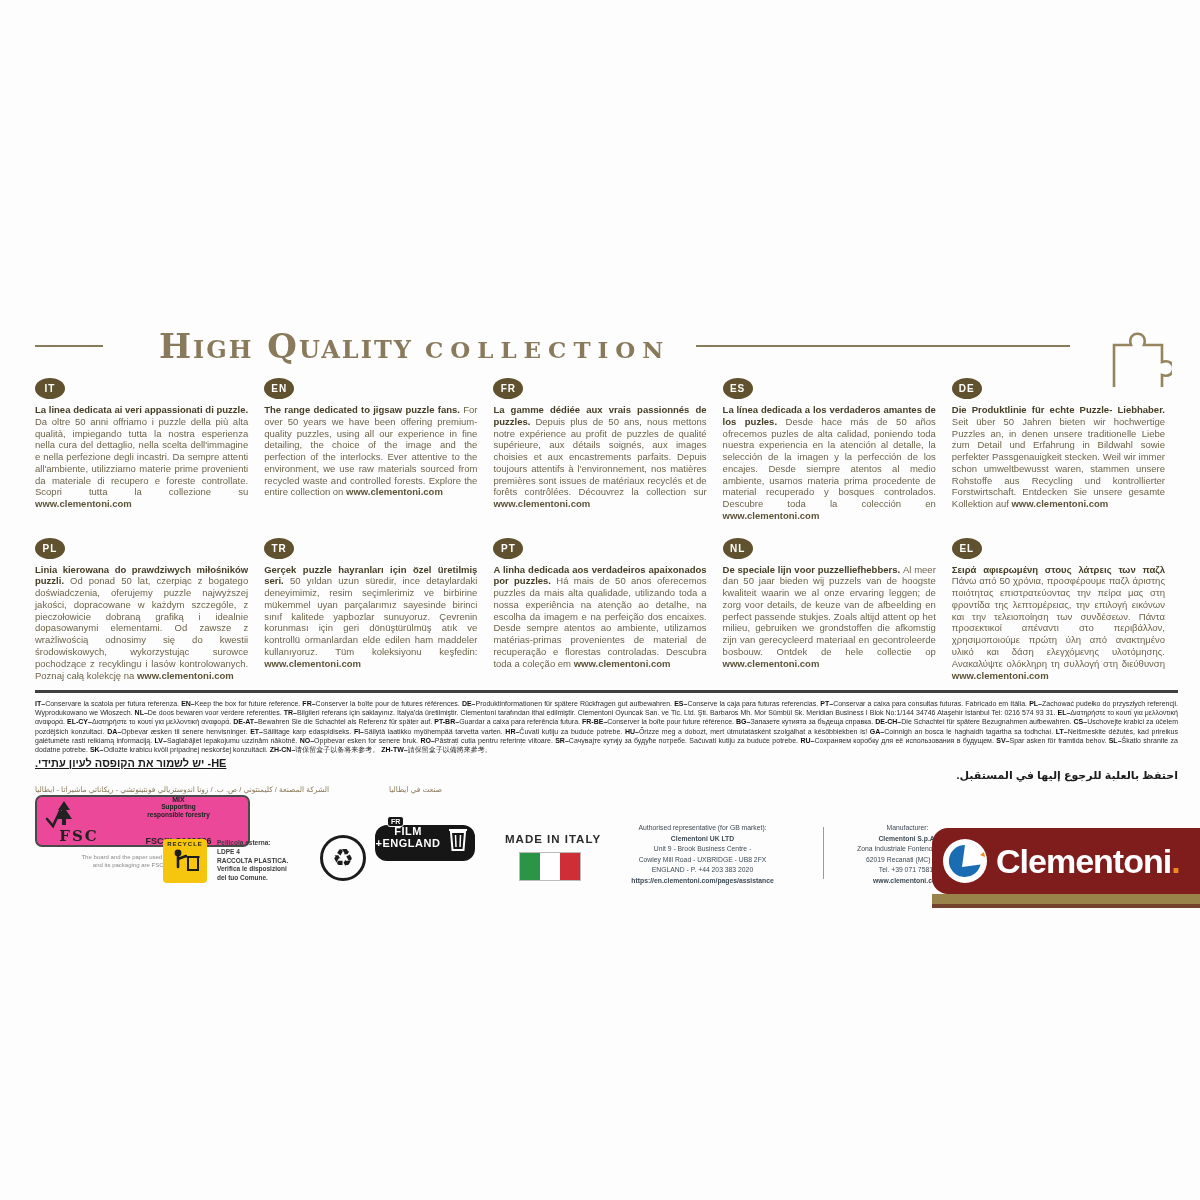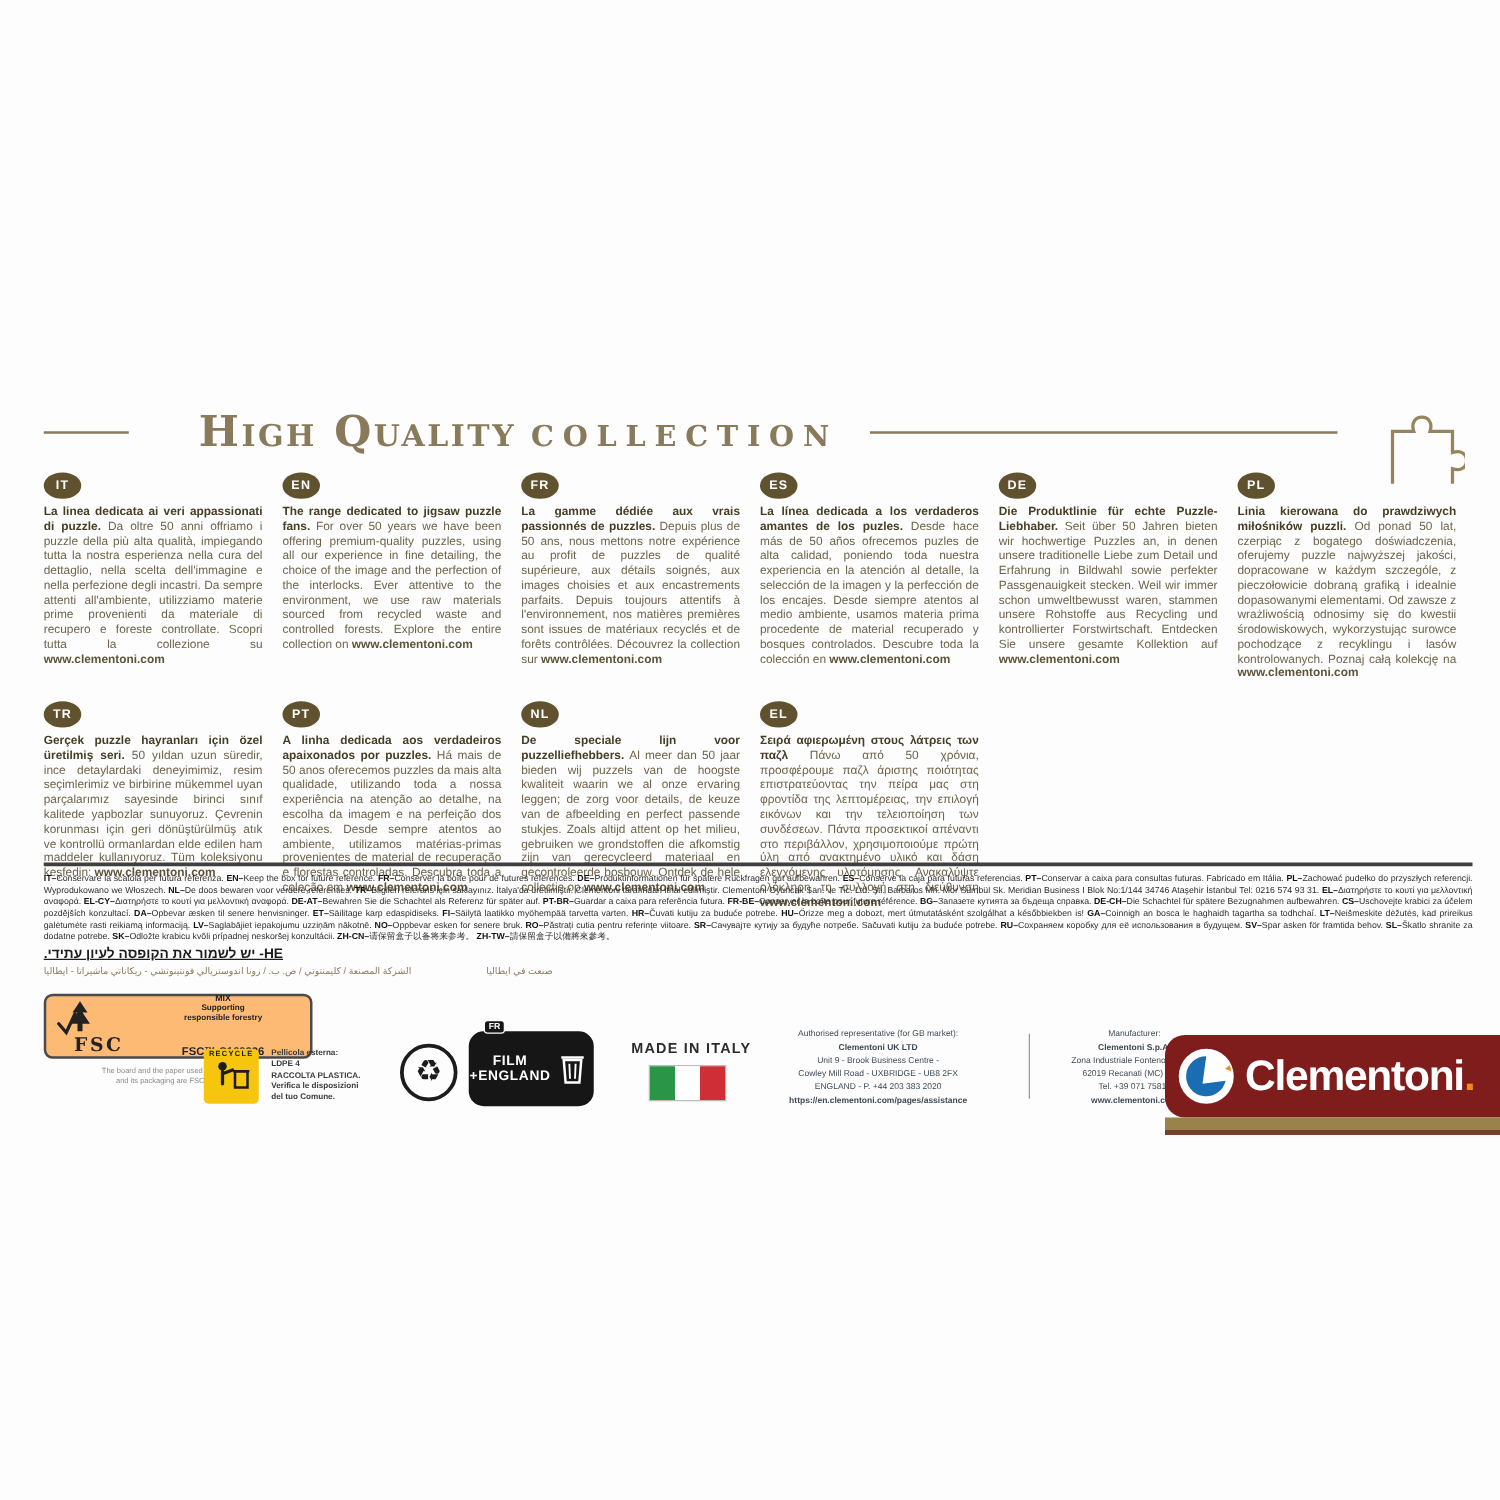--- a/index.html
+++ b/index.html
@@ -13,21 +13,21 @@
   .hq-line{height:2px;background:#8a7a5c;}
   .hq-line.left{width:68px;margin-right:22px;}
   .hq-line.right{flex:1;margin-left:26px;margin-right:95px;}
   .hq-title{white-space:nowrap;color:#8a7a5c;font-family:"DejaVu Serif","Liberation Serif",serif;margin-left:34px;}
   .hq-title .main{font-variant:small-caps;font-size:34px;font-weight:bold;letter-spacing:2px;}
   .hq-title .sub{font-size:23px;font-weight:bold;letter-spacing:7px;margin-left:12px;}
   .puzzle-icon{position:absolute;top:315px;right:28px;}
   
   #sections-grid{
     position:absolute;top:378px;left:35px;right:35px;
-    display:grid;grid-template-columns:repeat(6,1fr);column-gap:16px;row-gap:16px;
+    display:grid;grid-template-columns:repeat(5,1fr);column-gap:16px;row-gap:16px;
   }
   .section{min-height:130px;}
   .badge{
     display:inline-block;background:#60522f;color:#fff;border-radius:50%;
     min-width:30px;height:21px;line-height:21px;text-align:center;
     font-size:10px;font-weight:bold;letter-spacing:1px;margin-bottom:5px;
   }
   .sec-text{font-size:9.5px;line-height:1.24;text-align:justify;color:#6e6349;}
   .sec-title{font-weight:bold;color:#463d24;}
   .sec-url{font-weight:bold;color:#5d5338;}
@@ -37,39 +37,39 @@
   #fine-print{margin:0;font-size:7px;line-height:1.32;text-align:justify;color:#2e2e2e;}
   #fine-print b{color:#111;}
   .rtl-hebrew{margin-top:3px;text-align:left;direction:rtl;font-size:11px;font-weight:bold;color:#1c1c1c;text-decoration:underline;}
   .rtl-arabic{text-align:right;direction:rtl;font-size:11px;font-weight:bold;color:#1c1c1c;}
   .rtl-mfr{margin-top:3px;display:flex;flex-direction:row-reverse;gap:60px;justify-content:flex-start;
     direction:rtl;font-size:7.5px;color:#8a7858;}
   
   .bottom{position:absolute;top:795px;left:35px;right:0;height:130px;}
   .fsc-block{
     position:absolute;left:0;top:0;width:215px;height:52px;border:2px solid #4a4a4a;border-radius:7px;
-    display:flex;align-items:center;padding:3px 6px;box-sizing:border-box;background:#fdba74;
+    display:flex;align-items:center;padding:3px 6px;box-sizing:border-box;background:#ec4899;
   }
   .fsc-left{width:72px;text-align:center;color:#222;}
   .fsc-word{font-family:"DejaVu Serif","Liberation Serif",serif;font-weight:bold;font-size:15px;letter-spacing:2px;line-height:1;}
   .fsc-right{flex:1;text-align:center;color:#222;}
   .fsc-mix{font-size:7px;font-weight:bold;}
   .fsc-small{font-size:6.5px;line-height:1.2;font-weight:bold;}
   .fsc-code{font-size:9px;font-weight:bold;margin-top:17px;}
   .fsc-caption{position:absolute;left:0;top:58px;width:215px;text-align:center;font-size:6px;line-height:1.4;color:#8a8a8a;}
   .recycle-box{
     position:absolute;left:128px;top:44px;width:44px;height:44px;background:#f6c60f;border-radius:4px;
     text-align:center;overflow:hidden;
   }
   .recycle-label{font-size:6px;font-weight:bold;color:#1c1c1c;letter-spacing:1px;margin-top:2px;}
   .recycle-caption{position:absolute;left:182px;top:44px;width:100px;font-size:6.5px;font-weight:bold;line-height:1.35;color:#3a3a3a;}
   .triman{position:absolute;left:285px;top:40px;width:46px;height:46px;border:3px solid #1c1c1c;border-radius:50%;
     box-sizing:border-box;display:flex;align-items:center;justify-content:center;color:#1c1c1c;font-size:24px;line-height:1;}
-  .film-badge{position:absolute;left:340px;top:30px;width:100px;height:60px;background:#161616;border-radius:12px;
-    display:flex;align-items:center;color:#fff;}
+  .film-badge{position:absolute;left:340px;top:30px;width:100px;height:36px;background:#161616;border-radius:12px;
+    display:flex;align-items:flex-start;color:#fff;}
   .film-tab{position:absolute;top:-9px;left:12px;background:#161616;border:1.5px solid #fff;border-radius:3px;
     font-size:7px;font-weight:bold;padding:1px 3px;line-height:1;}
   .film-text{flex:1;text-align:center;font-size:11px;font-weight:bold;line-height:1.1;letter-spacing:0.5px;}
   .film-bin{width:34px;display:flex;align-items:center;justify-content:center;}
   .mii{position:absolute;left:470px;top:38px;width:90px;text-align:center;}
   .mii-text{font-size:11.5px;font-weight:bold;letter-spacing:1px;color:#2b2b2b;white-space:nowrap;}
   .flag{width:62px;height:29px;margin:7px auto 0;display:flex;border:1px solid #bbb;box-sizing:border-box;}
   .flag div{flex:1;}
   .addr{position:absolute;top:28px;font-size:6.8px;line-height:1.55;text-align:center;color:#3d4a55;}
   .addr .b{font-weight:bold;}
@@ -152,20 +152,21 @@
   <div class="section">
     <div><span class="badge">EL</span></div>
     <div class="sec-text"><b class="sec-title">Σειρά αφιερωμένη στους λάτρεις των παζλ </b><span class="sec-body-text">Πάνω από 50 χρόνια, προσφέρουμε παζλ άριστης ποιότητας επιστρατεύοντας την πείρα μας στη φροντίδα της λεπτομέρειας, την επιλογή εικόνων και την τελειοποίηση των συνδέσεων. Πάντα προσεκτικοί απέναντι στο περιβάλλον, χρησιμοποιούμε πρώτη ύλη από ανακτημένο υλικό και δάση ελεγχόμενης υλοτόμησης. Ανακαλύψτε ολόκληρη τη συλλογή στη διεύθυνση </span><b class="sec-url">www.clementoni.com</b></div>
   </div>
 </div>
 
 <div class="rule"></div>
 <div class="fineprint-wrap">
   <p id="fine-print"><b>IT–</b>Conservare la scatola per futura referenza. <b>EN–</b>Keep the box for future reference. <b>FR–</b>Conserver la boîte pour de futures références. <b>DE–</b>Produktinformationen für spätere Rückfragen gut aufbewahren. <b>ES–</b>Conserve la caja para futuras referencias. <b>PT–</b>Conservar a caixa para consultas futuras. Fabricado em Itália. <b>PL–</b>Zachować pudełko do przyszłych referencji. Wyprodukowano we Włoszech. <b>NL–</b>De doos bewaren voor verdere referenties. <b>TR–</b>Bilgileri referans için saklayınız. İtalya'da üretilmiştir. Clementoni tarafından ithal edilmiştir. Clementoni Oyuncak San. ve Tic. Ltd. Şti. Barbaros Mh. Mor Sümbül Sk. Meridian Business I Blok No:1/144 34746 Ataşehir İstanbul Tel: 0216 574 93 31. <b>EL–</b>Διατηρήστε το κουτί για μελλοντική αναφορά. <b>EL-CY–</b>Διατηρήστε το κουτί για μελλοντική αναφορά. <b>DE-AT–</b>Bewahren Sie die Schachtel als Referenz für später auf. <b>PT-BR–</b>Guardar a caixa para referência futura. <b>FR-BE–</b>Conserver la boîte pour future référence. <b>BG–</b>Запазете кутията за бъдеща справка. <b>DE-CH–</b>Die Schachtel für spätere Bezugnahmen aufbewahren. <b>CS–</b>Uschovejte krabici za účelem pozdějších konzultací. <b>DA–</b>Opbevar æsken til senere henvisninger. <b>ET–</b>Säilitage karp edaspidiseks. <b>FI–</b>Säilytä laatikko myöhempää tarvetta varten. <b>HR–</b>Čuvati kutiju za buduće potrebe. <b>HU–</b>Őrizze meg a dobozt, mert útmutatásként szolgálhat a későbbiekben is! <b>GA–</b>Coinnigh an bosca le haghaidh tagartha sa todhchaí. <b>LT–</b>Neišmeskite dėžutės, kad prireikus galėtumėte rasti reikiamą informaciją. <b>LV–</b>Saglabājiet iepakojumu uzziņām nākotnē. <b>NO–</b>Oppbevar esken for senere bruk. <b>RO–</b>Păstrați cutia pentru referințe viitoare. <b>SR–</b>Сачувајте кутију за будуће потребе. Sačuvati kutiju za buduće potrebe. <b>RU–</b>Сохраняем коробку для её использования в будущем. <b>SV–</b>Spar asken för framtida behov. <b>SL–</b>Škatlo shranite za dodatne potrebe. <b>SK–</b>Odložte krabicu kvôli prípadnej neskoršej konzultácii. <b>ZH-CN–</b>请保留盒子以备将来参考。 <b>ZH-TW–</b>請保留盒子以備將來參考。 </p>
   <div class="rtl-hebrew">HE- יש לשמור את הקופסה לעיון עתידי.</div>
+  <div class="rtl-arabic">احتفظ بالعلبة للرجوع إليها في المستقبل.</div>
   <div class="rtl-mfr">
     <span>الشركة المصنعة / كليمنتوني / ص. ب. / زونا اندوستريالي فونتينوتشي - ريكاناتي ماشيراتا - ايطاليا</span>
     <span>صنعت في ايطاليا</span>
   </div>
 </div>
 
 <div class="bottom">
 
   <div class="fsc-block">
     <div class="fsc-left">

